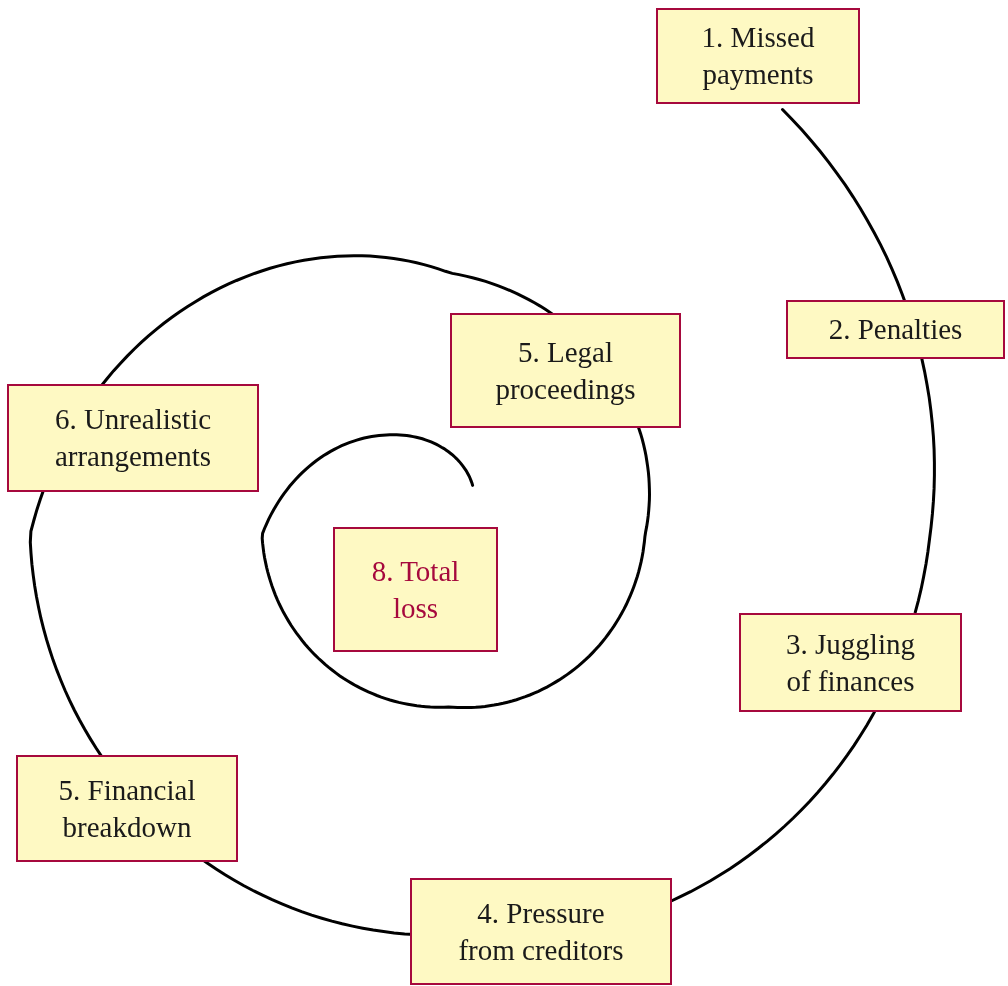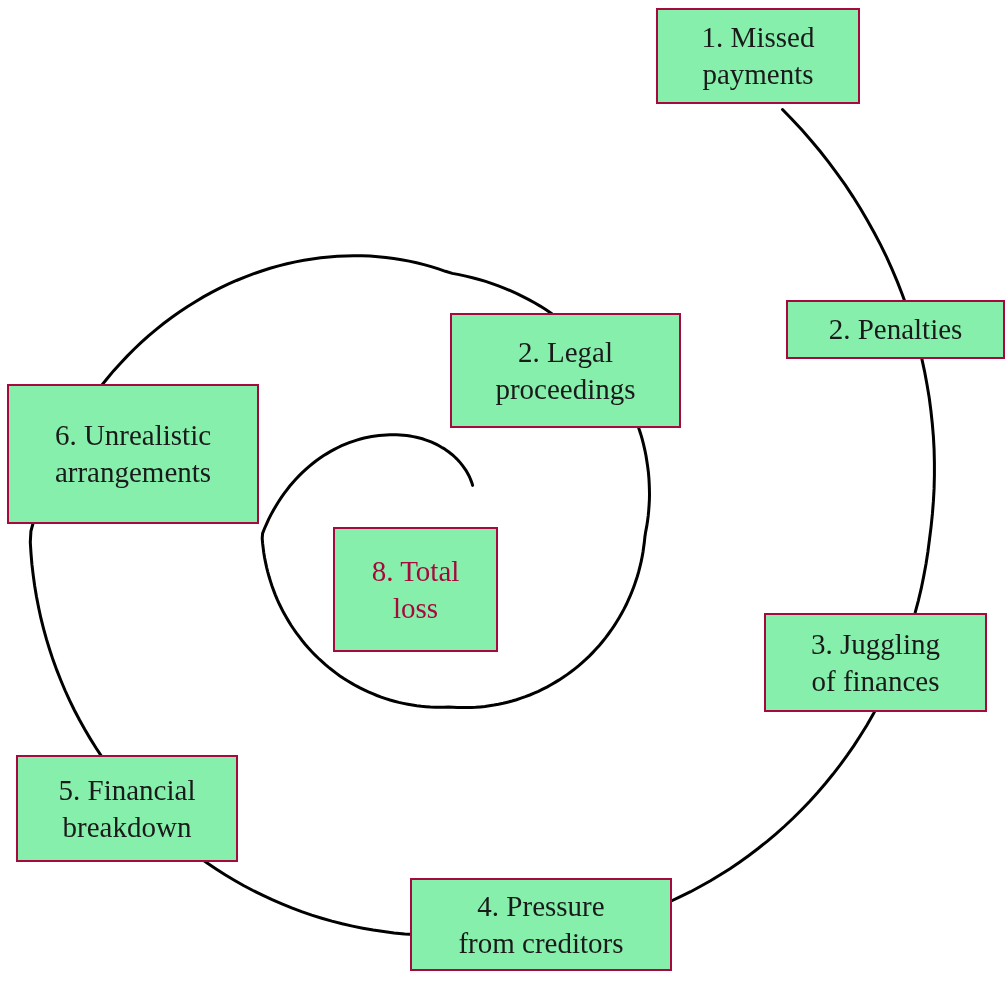--- a/index.html
+++ b/index.html
@@ -16,40 +16,40 @@
     overflow: hidden;
   }
   .spiral-svg {
     position: absolute;
     left: 0; top: 0;
     z-index: 0;
   }
   .box {
     position: absolute;
     z-index: 1;
-    background: #86efac;
+    background: #fef9c3;
     border: 2.5px solid #a6093d;
     display: flex;
     align-items: center;
     justify-content: center;
     text-align: center;
     font-size: 29px;
     line-height: 1.26;
     color: #1a1a1a;
     white-space: pre-line;
     padding: 6px 25px;
   }
   .box.highlight { color: #a6093d; }
 
   #box1 { left: 656px; top: 8px;   width: 204px; height: 96px;  }
   #box2 { left: 786px; top: 300px; width: 219px; height: 59px; text-align: center;  }
-  #box3 { left: 739px; top: 613px; width: 223px; height: 99px; margin-left: 25px;  }
-  #box4 { left: 410px; top: 878px; width: 262px; height: 93px; }
+  #box3 { left: 739px; top: 613px; width: 223px; height: 99px;  }
+  #box4 { left: 410px; top: 878px; width: 262px; height: 107px; }
   #box5 { left: 9px;   top: 755px; width: 222px; height: 107px; margin-left: 7px; }
-  #box6 { left: 7px;   top: 384px; width: 252px; height: 140px; }
+  #box6 { left: 7px;   top: 384px; width: 252px; height: 108px; }
   #box7 { left: 450px; top: 313px; width: 231px; height: 115px; }
   #box8 { left: 333px; top: 527px; width: 165px; height: 125px; }
 </style>
 </head>
 <body>
 
 <div class="diagram">
 
   <svg class="spiral-svg" width="1008" height="986" viewBox="0 0 1008 986" aria-hidden="true">
     <polyline id="spiral-path" fill="none" stroke="#000000" stroke-width="3" stroke-linecap="round" points="782.5,109.5 792.4,119.7 802.0,130.1 811.3,140.7 820.3,151.5 829.0,162.6 837.3,173.8 845.4,185.2 853.1,196.8 860.4,208.5 867.4,220.4 874.1,232.5 880.5,244.6 886.5,256.9 892.1,269.4 897.4,281.9 902.3,294.5 906.9,307.2 911.2,320.0 915.1,332.8 918.6,345.7 921.8,358.6 924.6,371.6 927.0,384.6 929.2,397.6 930.9,410.6 932.3,423.6 933.4,436.7 934.1,449.6 934.4,462.6 934.4,475.5 934.1,488.4 933.4,501.2 932.4,513.9 931.1,526.6 929.5,539.2 927.9,551.7 926.0,564.1 923.7,576.4 921.2,588.7 918.3,600.8 915.1,612.8 911.6,624.7 907.8,636.5 903.7,648.1 899.3,659.6 894.6,670.9 889.6,682.1 884.3,693.1 878.8,703.9 873.0,714.6 867.0,725.0 860.6,735.3 854.1,745.4 847.3,755.2 840.2,764.9 832.9,774.3 825.4,783.5 817.7,792.5 809.8,801.2 801.6,809.7 793.3,818.0 784.8,826.0 776.0,833.8 767.1,841.3 758.1,848.5 748.9,855.5 739.5,862.2 730.0,868.7 720.3,874.8 710.5,880.7 700.6,886.3 690.6,891.7 680.4,896.7 670.2,901.5 659.9,906.0 649.5,910.2 639.0,914.1 628.4,917.7 617.8,921.0 607.2,924.0 596.5,926.7 585.7,929.2 575.0,931.3 564.2,933.2 553.4,934.7 542.6,936.0 531.8,937.0 521.0,937.7 510.2,938.1 499.5,938.2 488.8,938.0 478.2,937.6 467.5,936.8 457.0,935.8 446.5,935.1 436.0,935.2 425.5,935.0 415.0,934.6 404.6,933.9 394.1,932.9 383.6,931.6 373.2,930.1 362.8,928.2 352.5,926.1 342.2,923.8 331.9,921.1 321.8,918.2 311.7,915.1 301.6,911.6 291.7,907.9 281.9,903.9 272.1,899.7 262.5,895.2 253.0,890.5 243.5,885.5 234.3,880.2 225.1,874.8 216.1,869.0 207.2,863.1 198.5,856.9 190.0,850.4 181.6,843.8 173.4,836.9 165.3,829.8 157.5,822.5 149.8,814.9 142.3,807.2 135.1,799.3 128.0,791.1 121.1,782.8 114.5,774.3 108.1,765.6 101.9,756.8 95.9,747.8 90.2,738.6 84.7,729.3 79.4,719.8 74.4,710.2 69.6,700.4 65.1,690.5 60.9,680.5 56.9,670.4 53.1,660.1 49.7,649.8 46.5,639.4 43.6,628.8 40.9,618.2 38.6,607.5 36.5,596.8 34.7,586.0 33.2,575.1 31.9,564.2 31.0,553.3 30.3,542.3 30.9,531.3 33.8,520.5 36.9,509.7 40.3,499.2 44.0,488.7 48.0,478.5 52.2,468.4 56.7,458.5 61.4,448.8 66.3,439.3 71.5,430.0 76.9,420.9 82.5,412.0 88.3,403.4 94.3,394.9 100.6,386.7 107.0,378.7 113.5,370.9 120.3,363.4 127.2,356.1 134.3,349.0 141.5,342.2 148.8,335.6 156.3,329.3 163.9,323.3 171.6,317.5 179.4,312.0 187.3,306.7 195.4,301.7 203.4,296.9 211.6,292.4 219.8,288.2 228.1,284.2 236.5,280.5 244.8,277.1 253.2,273.9 261.7,271.0 270.1,268.3 278.6,265.9 287.0,263.8 295.5,261.9 303.9,260.3 312.3,258.9 320.7,257.8 329.1,256.9 337.4,256.3 345.6,255.9 353.8,255.7 362.0,255.8 370.0,256.1 378.0,256.7 385.9,257.5 393.7,258.5 401.5,259.7 409.1,261.1 416.6,262.8 424.0,264.6 431.2,266.6 438.4,268.9 445.4,271.3 452.3,273.4 459.1,274.6 465.8,276.1 472.5,277.7 479.1,279.5 485.6,281.4 492.1,283.6 498.4,285.9 504.7,288.3 510.9,290.9 516.9,293.6 522.9,296.6 528.8,299.6 534.5,302.8 540.2,306.1 545.7,309.6 551.1,313.2 556.4,316.9 561.5,320.8 566.6,324.7 571.5,328.8 576.2,333.0 580.8,337.3 585.3,341.7 589.7,346.2 593.9,350.8 597.9,355.5 601.9,360.3 605.6,365.2 609.2,370.1 612.7,375.1 616.0,380.2 619.2,385.3 622.2,390.5 625.0,395.8 627.7,401.1 630.3,406.4 632.6,411.8 634.9,417.2 636.9,422.7 638.8,428.2 640.6,433.7 642.2,439.2 643.6,444.7 644.9,450.3 646.0,455.8 646.9,461.4 647.7,466.9 648.4,472.4 648.9,478.0 649.2,483.5 649.4,489.0 649.5,494.4 649.4,499.8 649.1,505.2 648.7,510.6 648.2,515.9 647.5,521.2 646.7,526.4 645.7,531.6 644.9,536.7 644.4,541.8 643.7,546.8 643.0,551.9 642.1,556.9 641.1,561.9 639.9,566.8 638.7,571.7 637.3,576.5 635.7,581.3 634.1,586.1 632.3,590.7 630.4,595.4 628.4,599.9 626.3,604.5 624.1,608.9 621.7,613.3 619.3,617.6 616.7,621.8 614.1,625.9 611.3,630.0 608.4,634.0 605.5,637.9 602.4,641.7 599.3,645.4 596.0,649.1 592.7,652.6 589.3,656.1 585.8,659.4 582.2,662.6 578.5,665.8 574.8,668.8 571.0,671.8 567.1,674.6 563.2,677.3 559.2,679.9 555.1,682.4 551.0,684.8 546.9,687.1 542.7,689.2 538.4,691.3 534.1,693.2 529.8,695.0 525.4,696.7 521.0,698.2 516.5,699.7 512.1,701.0 507.6,702.2 503.1,703.3 498.5,704.3 494.0,705.1 489.4,705.8 484.9,706.4 480.3,706.9 475.7,707.3 471.2,707.5 466.6,707.6 462.1,707.6 457.5,707.5 453.0,707.2 448.5,707.1 444.0,707.3 439.5,707.3 434.9,707.2 430.4,707.0 425.9,706.7 421.3,706.3 416.8,705.8 412.3,705.1 407.8,704.3 403.3,703.4 398.8,702.4 394.4,701.2 390.0,700.0 385.6,698.6 381.2,697.1 376.9,695.5 372.6,693.7 368.3,691.9 364.1,689.9 360.0,687.9 355.8,685.7 351.8,683.4 347.8,681.0 343.8,678.5 339.9,675.9 336.1,673.1 332.4,670.3 328.7,667.4 325.1,664.4 321.6,661.2 318.1,658.0 314.7,654.7 311.4,651.3 308.2,647.8 305.1,644.2 302.1,640.5 299.2,636.7 296.3,632.9 293.6,629.0 290.9,625.0 288.4,620.9 286.0,616.8 283.6,612.6 281.4,608.3 279.3,604.0 277.3,599.6 275.4,595.1 273.7,590.6 272.0,586.0 270.5,581.4 269.1,576.8 267.8,572.1 266.6,567.3 265.6,562.6 264.6,557.8 263.8,552.9 263.2,548.1 262.6,543.2 262.2,538.3 262.6,533.4 264.5,528.5 266.6,523.8 268.7,519.1 271.0,514.6 273.4,510.2 275.9,505.9 278.5,501.7 281.2,497.6 284.0,493.6 286.9,489.8 289.8,486.0 292.9,482.4 296.0,479.0 299.2,475.6 302.5,472.4 305.8,469.3 309.2,466.3 312.7,463.5 316.2,460.8 319.7,458.3 323.3,455.8 326.9,453.6 330.6,451.4 334.3,449.4 338.0,447.5 341.7,445.7 345.5,444.1 349.2,442.6 353.0,441.3 356.7,440.1 360.5,439.0 364.2,438.0 367.9,437.2 371.7,436.5 375.4,435.9 379.0,435.5 382.7,435.2 386.3,435.0 389.8,434.8 393.3,434.7 396.7,434.8 400.1,434.9 403.5,435.2 406.8,435.5 410.0,436.0 413.2,436.6 416.3,437.2 419.4,438.0 422.4,438.8 425.4,439.8 428.3,440.8 431.1,441.9 433.8,443.1 436.5,444.4 439.0,445.7 441.5,447.2 444.0,448.6 446.3,450.2 448.5,451.8 450.7,453.5 452.8,455.2 454.8,457.0 456.7,458.8 458.5,460.7 460.2,462.6 461.8,464.6 463.3,466.6 464.7,468.6 466.1,470.6 467.3,472.7 468.4,474.8 469.5,476.9 470.4,479.0 471.2,481.1 472.0,483.2 472.6,485.4"></polyline>
@@ -65,19 +65,19 @@
 
   <div class="box" id="box4">4. Pressure
 from creditors</div>
 
   <div class="box" id="box5">5. Financial
 breakdown</div>
 
   <div class="box" id="box6">6. Unrealistic
 arrangements</div>
 
-  <div class="box" id="box7">2. Legal
+  <div class="box" id="box7">5. Legal
 proceedings</div>
 
   <div class="box highlight" id="box8">8. Total
 loss</div>
 
 </div>
 
 </body></html>

